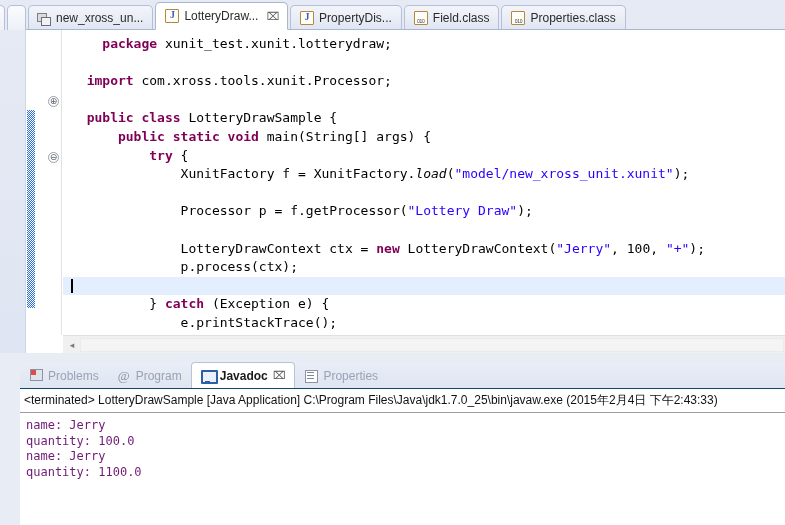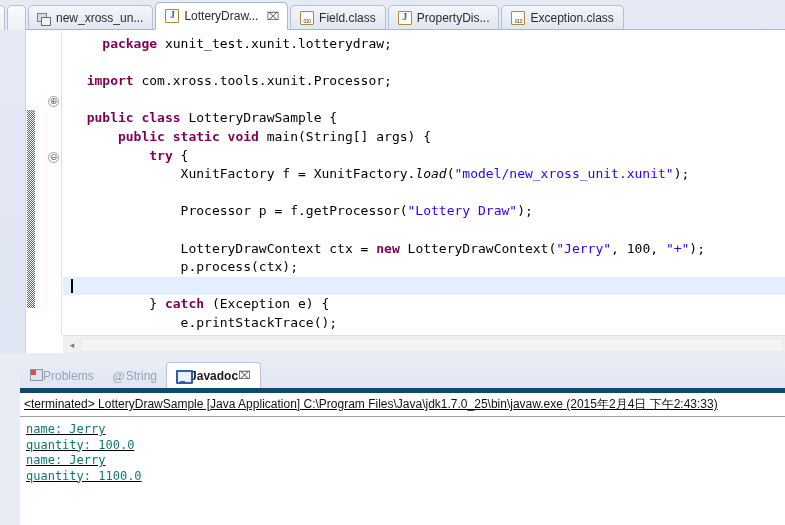--- a/index.html
+++ b/index.html
@@ -242,20 +242,21 @@
     position: absolute;
     left: 0; top: 0; right: 0;
     height: 26px;
     background: linear-gradient(#e9edf6, #dfe5f2);
     display: flex;
     align-items: flex-end;
   }
   .vtab {
     display: flex;
     align-items: center;
+    gap: 5px;
     height: 24px;
     padding: 0 9px;
     font-size: 12px;
     color: #9aa3b4;
     cursor: default;
     position: relative;
   }
   .vtab.active {
     background: #ffffff;
     color: #1a1a1a;
@@ -330,42 +331,41 @@
     position: absolute; left: 3px; top: 3px;
     width: 7px; height: 1px;
     background: #7f8694;
     box-shadow: 0 3px 0 #7f8694, 0 6px 0 #7f8694;
   }
 
   #console-body {
     position: absolute;
     left: 0; top: 26px; right: 0; bottom: 0;
     background: #ffffff;
-    border-top: 5px solid #0c4a6e;
-    text-decoration: underline;
+    border-top: 1px solid #0c4a6e;
   }
   #console-header {
     padding: 3px 4px 3px 4px;
     font-size: 12px;
     color: #111111;
     white-space: nowrap;
     overflow: hidden;
     font-family: "Liberation Sans", sans-serif;
   }
   #console-sep {
     height: 1px;
     background: #9e9e9e;
     margin: 0 0 0 0;
   }
   #console-out {
     padding: 5px 6px;
     font-family: "DejaVu Sans Mono", monospace;
     font-size: 12px;
     line-height: 15.5px;
-    color: #0f766e;
+    color: #701a75;
     white-space: pre;
   }
 </style>
 </head>
 <body>
 
 <div id="app">
 
   <div id="editor-part">
 
@@ -376,30 +376,30 @@
           <div class="etab">
             <span class="ic ic-model"></span>
             <span class="etab-label">new_xross_un...</span>
           </div>
           <div class="etab active">
             <span class="ic ic-java"></span>
             <span class="etab-label">LotteryDraw...</span>
             <span class="etab-close">⌧</span>
           </div>
           <div class="etab">
-            <span class="ic ic-class"></span>
-            <span class="etab-label">Field.class</span>
-          </div>
-          <div class="etab">
             <span class="ic ic-java"></span>
             <span class="etab-label">PropertyDis...</span>
           </div>
           <div class="etab">
             <span class="ic ic-class"></span>
-            <span class="etab-label">Exception.class</span>
+            <span class="etab-label">Field.class</span>
+          </div>
+          <div class="etab">
+            <span class="ic ic-class"></span>
+            <span class="etab-label">Properties.class</span>
           </div>
         </div>
     </div>
 
     <div id="editor-body">
 
       <div id="gutter">
         <div id="change-bar"></div>
         <div class="fold" style="top:66px">⊕</div>
         <div class="fold" style="top:122px">⊖</div>
@@ -418,26 +418,30 @@
   </div>
 
   <div id="console-part">
     <div id="console-tabbar">
         <div class="vtab">
           <span class="vic vic-problems"></span>
           <span>Problems</span>
         </div>
         <div class="vtab">
           <span class="vic vic-javadoc">@</span>
-          <span>String</span>
+          <span>Program</span>
         </div>
         <div class="vtab active">
           <span class="vic vic-console"></span>
           <span>Javadoc</span>
           <span class="vtab-close">⌧</span>
+        </div>
+        <div class="vtab">
+          <span class="vic vic-properties"></span>
+          <span>Properties</span>
         </div>
       </div>
     <div id="console-body">
       <div id="console-header">&lt;terminated&gt; LotteryDrawSample [Java Application] C:\Program Files\Java\jdk1.7.0_25\bin\javaw.exe (2015年2月4日 下午2:43:33)</div>
       <div id="console-sep"></div>
       <div id="console-out">name: Jerry
 quantity: 100.0
 name: Jerry
 quantity: 1100.0</div>
     </div>

